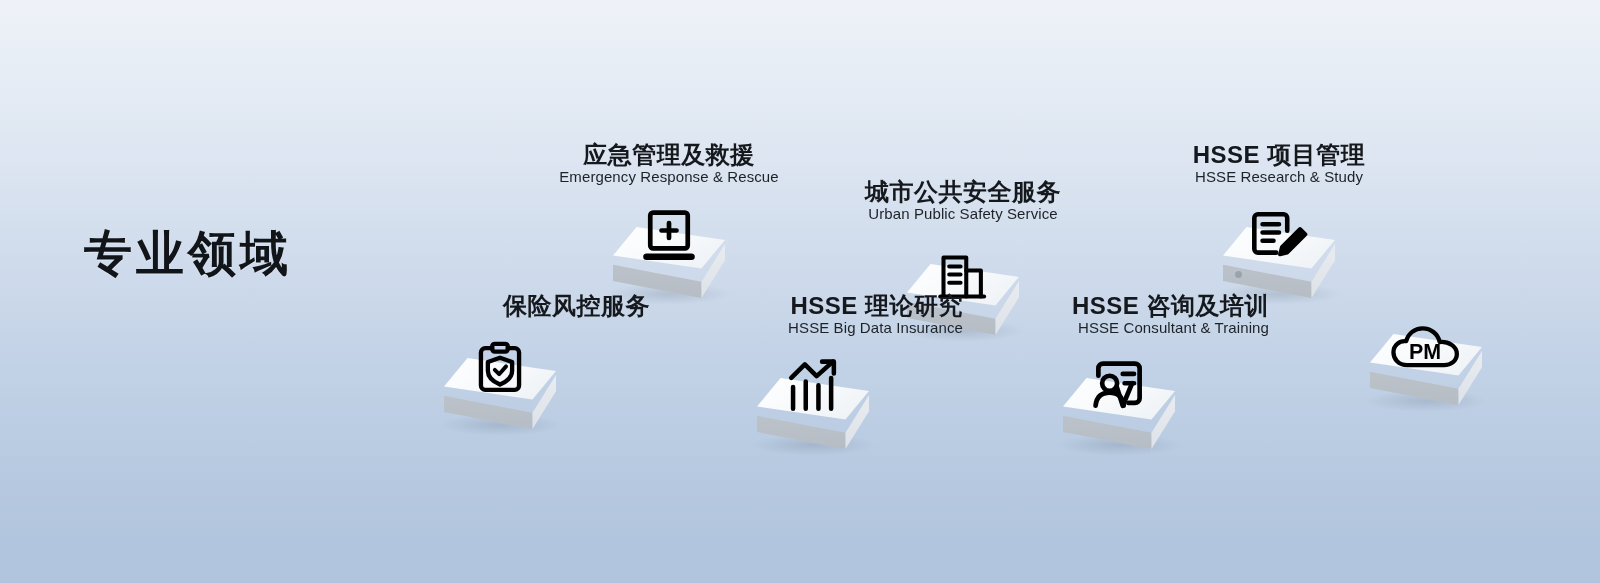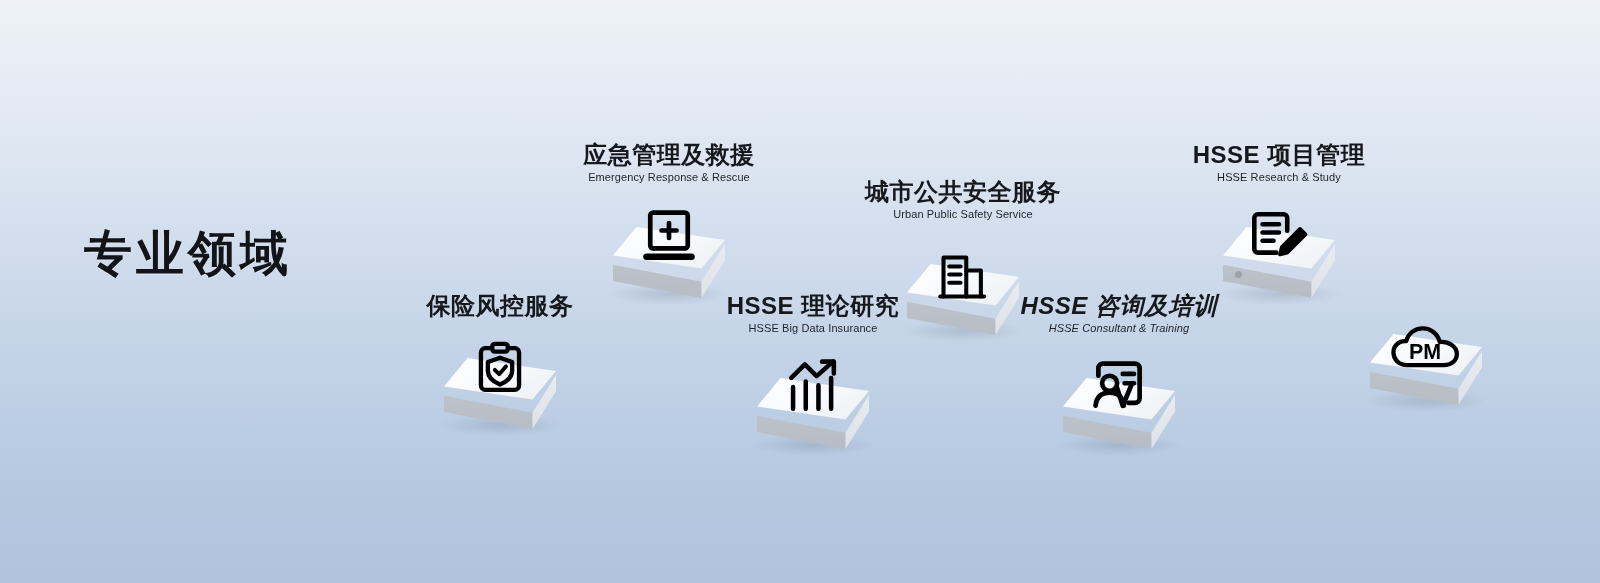--- a/index.html
+++ b/index.html
@@ -55,21 +55,21 @@
 
   .label-cn {
     font-size: 24px;
     font-weight: bold;
     color: #15181c;
     letter-spacing: 0.5px;
     line-height: 24px;
     white-space: nowrap;
   }
   .label-en {
-    font-size: 11px;
+    font-size: 15px;
     font-weight: normal;
     color: #1d2227;
     line-height: 20px;
     letter-spacing: 0.1px;
     white-space: nowrap;
   }
 
   .art {
     position: relative;
     width: 300px;
@@ -132,21 +132,21 @@
     left: 50%;
     bottom: 30px;
     margin-left: -30px;
     width: 60px;
     height: 62px;
   }
   .glyph svg { display: block; width: 100%; height: 100%; overflow: visible; }
 
   
   .row-top  { top: 143px; }
-  .row-bot  { top: 294px; }
+  .row-bot  { top: 294px; text-align: right; }
 </style>
 </head>
 <body>
 
 <div id="stage">
 
   <div id="section-title">专业领域</div>
 
   <div class="pillar row-top" style="left:669px;">
     <div class="labels">
@@ -253,21 +253,21 @@
       <div class="glyph" style="bottom:36px; margin-left:-29px; width:58px;">
         <svg viewBox="0 0 64 64" fill="none" stroke="#000" stroke-width="5" stroke-linecap="round" stroke-linejoin="round">
           <path d="M10 56 L10 32 M24 56 L24 26 M38 56 L38 30 M52 56 L52 22"></path>
           <path d="M8 22 L23 7 L36 20 L54 4"></path>
           <path d="M42 4 L55 4 L55 17" stroke-width="5"></path>
         </svg>
       </div>
     </div>
   </div>
 
-  <div class="pillar row-bot" style="left:1119px;font-style:italic;">
+  <div class="pillar row-bot" style="left:1119px;">
     <div class="labels">
       <div class="label-cn">HSSE 咨询及培训</div>
       <div class="label-en">HSSE Consultant &amp; Training</div>
     </div>
     <div class="art">
       <div class="ped-shadow"></div>
       <div class="pedestal">
         <div class="ped-top"></div>
         <div class="ped-left"></div>
         <div class="ped-front"></div>

